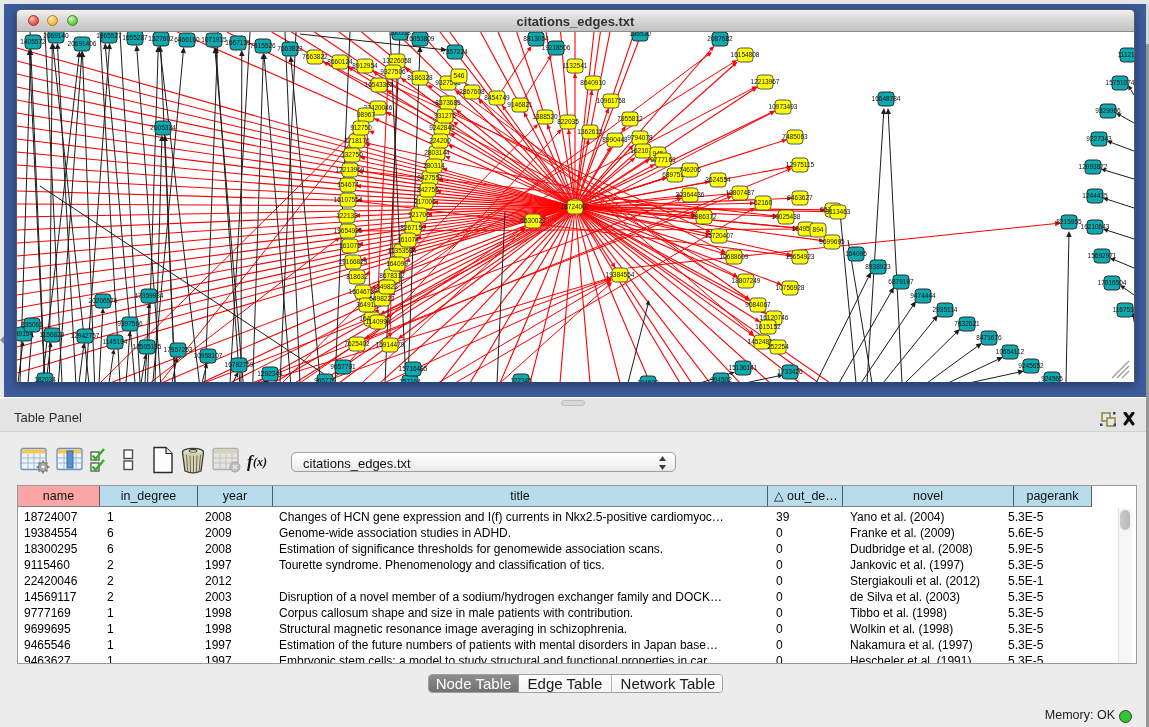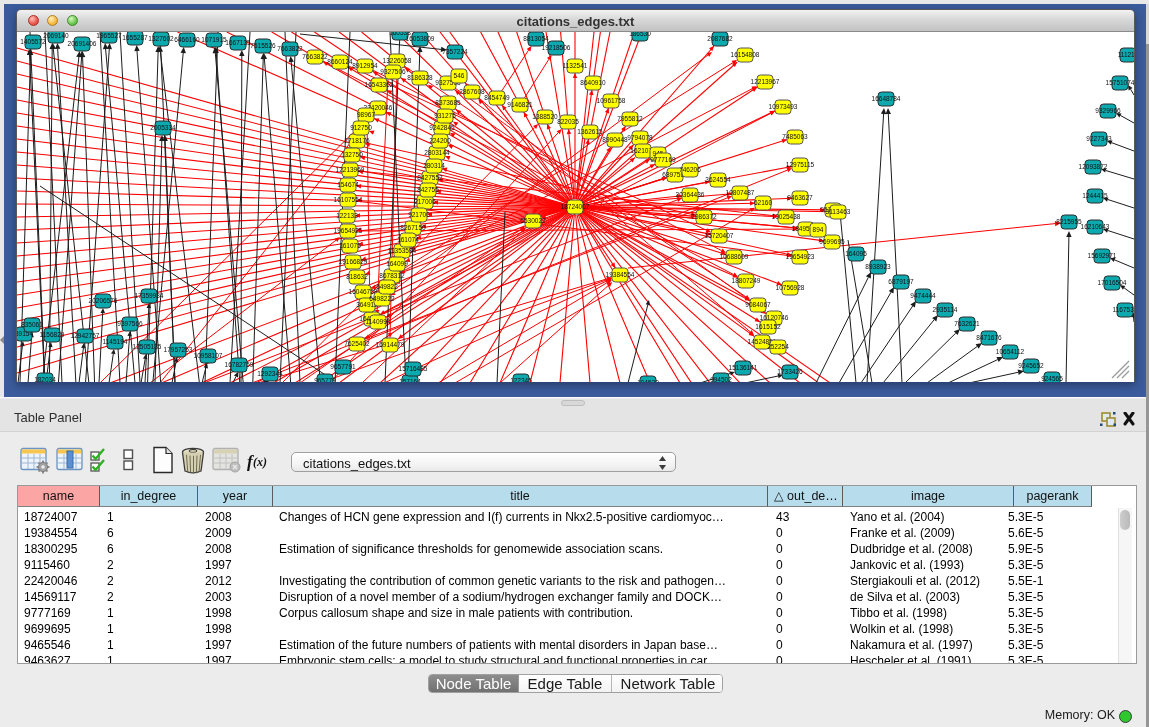--- a/index.html
+++ b/index.html
@@ -872,63 +872,64 @@
       <path d="M4.5 1 L8 6 H1 z" fill="#3c3c3c"></path>
       <path d="M4.5 15 L8 10 H1 z" fill="#3c3c3c"></path>
     </svg>
   </div>
   <div id="tview" class="abs">
     <div class="hcell" style="left:0;width:82px;background:#fca5a5">name</div>
     <div class="hcell" style="left:82px;width:98px">in_degree</div>
     <div class="hcell" style="left:180px;width:75px">year</div>
     <div class="hcell" style="left:255px;width:495px">title</div>
     <div class="hcell" style="left:750px;width:75px;text-align:left;padding-left:6px">△ out_de…</div>
-    <div class="hcell" style="left:825px;width:171px">image</div>
+    <div class="hcell" style="left:825px;width:171px">novel</div>
     <div class="hcell" style="left:996px;width:78px">pagerank</div>
     <div style="position:absolute;left:1100px;top:22px;width:14px;height:155px;background:#f6f6f6;border-left:1px solid #e0e0e0"></div>
     <div style="position:absolute;left:1102px;top:24px;width:10px;height:20px;border-radius:5px;background:linear-gradient(90deg,#cdcdcd,#b9b9b9)"></div>
     <div class="trow" style="top:23px">
 <span style="left:6px">18724007</span>
         <span style="left:89px">1</span>
 <span style="left:187px">2008</span>
         <span style="left:261px;width:489px;overflow:hidden;white-space:nowrap">Changes of HCN gene expression and I(f) currents in Nkx2.5-positive cardiomyoc…</span>
-<span style="left:758px">43</span>
+<span style="left:758px">39</span>
         <span style="left:832px">Yano et al. (2004)</span>
 <span style="left:990px">5.3E-5</span>
       </div>
       <div class="trow" style="top:39px">
 <span style="left:6px">19384554</span>
         <span style="left:89px">6</span>
 <span style="left:187px">2009</span>
+        <span style="left:261px;width:489px;overflow:hidden;white-space:nowrap">Genome-wide association studies in ADHD.</span>
 <span style="left:758px">0</span>
         <span style="left:832px">Franke et al. (2009)</span>
 <span style="left:990px">5.6E-5</span>
       </div>
       <div class="trow" style="top:55px">
 <span style="left:6px">18300295</span>
         <span style="left:89px">6</span>
 <span style="left:187px">2008</span>
         <span style="left:261px;width:489px;overflow:hidden;white-space:nowrap">Estimation of significance thresholds for genomewide association scans.</span>
 <span style="left:758px">0</span>
         <span style="left:832px">Dudbridge et al. (2008)</span>
 <span style="left:990px">5.9E-5</span>
       </div>
       <div class="trow" style="top:71px">
 <span style="left:6px">9115460</span>
         <span style="left:89px">2</span>
 <span style="left:187px">1997</span>
+        <span style="left:261px;width:489px;overflow:hidden;white-space:nowrap">Tourette syndrome. Phenomenology and classification of tics.</span>
 <span style="left:758px">0</span>
-        <span style="left:832px">Jankovic et al. (1993)</span>
+        <span style="left:832px">Jankovic et al. (1997)</span>
 <span style="left:990px">5.3E-5</span>
       </div>
       <div class="trow" style="top:87px">
 <span style="left:6px">22420046</span>
         <span style="left:89px">2</span>
 <span style="left:187px">2012</span>
-        <span style="left:261px;width:489px;overflow:hidden;white-space:nowrap">Investigating the contribution of common genetic variants to the risk and pathogen…</span>
 <span style="left:758px">0</span>
         <span style="left:832px">Stergiakouli et al. (2012)</span>
 <span style="left:990px">5.5E-1</span>
       </div>
       <div class="trow" style="top:103px">
 <span style="left:6px">14569117</span>
         <span style="left:89px">2</span>
 <span style="left:187px">2003</span>
         <span style="left:261px;width:489px;overflow:hidden;white-space:nowrap">Disruption of a novel member of a sodium/hydrogen exchanger family and DOCK…</span>
 <span style="left:758px">0</span>
@@ -941,20 +942,21 @@
 <span style="left:187px">1998</span>
         <span style="left:261px;width:489px;overflow:hidden;white-space:nowrap">Corpus callosum shape and size in male patients with contribution.</span>
 <span style="left:758px">0</span>
         <span style="left:832px">Tibbo et al. (1998)</span>
 <span style="left:990px">5.3E-5</span>
       </div>
       <div class="trow" style="top:135px">
 <span style="left:6px">9699695</span>
         <span style="left:89px">1</span>
 <span style="left:187px">1998</span>
+        <span style="left:261px;width:489px;overflow:hidden;white-space:nowrap">Structural magnetic resonance image averaging in schizophrenia.</span>
 <span style="left:758px">0</span>
         <span style="left:832px">Wolkin et al. (1998)</span>
 <span style="left:990px">5.3E-5</span>
       </div>
       <div class="trow" style="top:151px">
 <span style="left:6px">9465546</span>
         <span style="left:89px">1</span>
 <span style="left:187px">1997</span>
         <span style="left:261px;width:489px;overflow:hidden;white-space:nowrap">Estimation of the future numbers of patients with mental disorders in Japan base…</span>
 <span style="left:758px">0</span>

